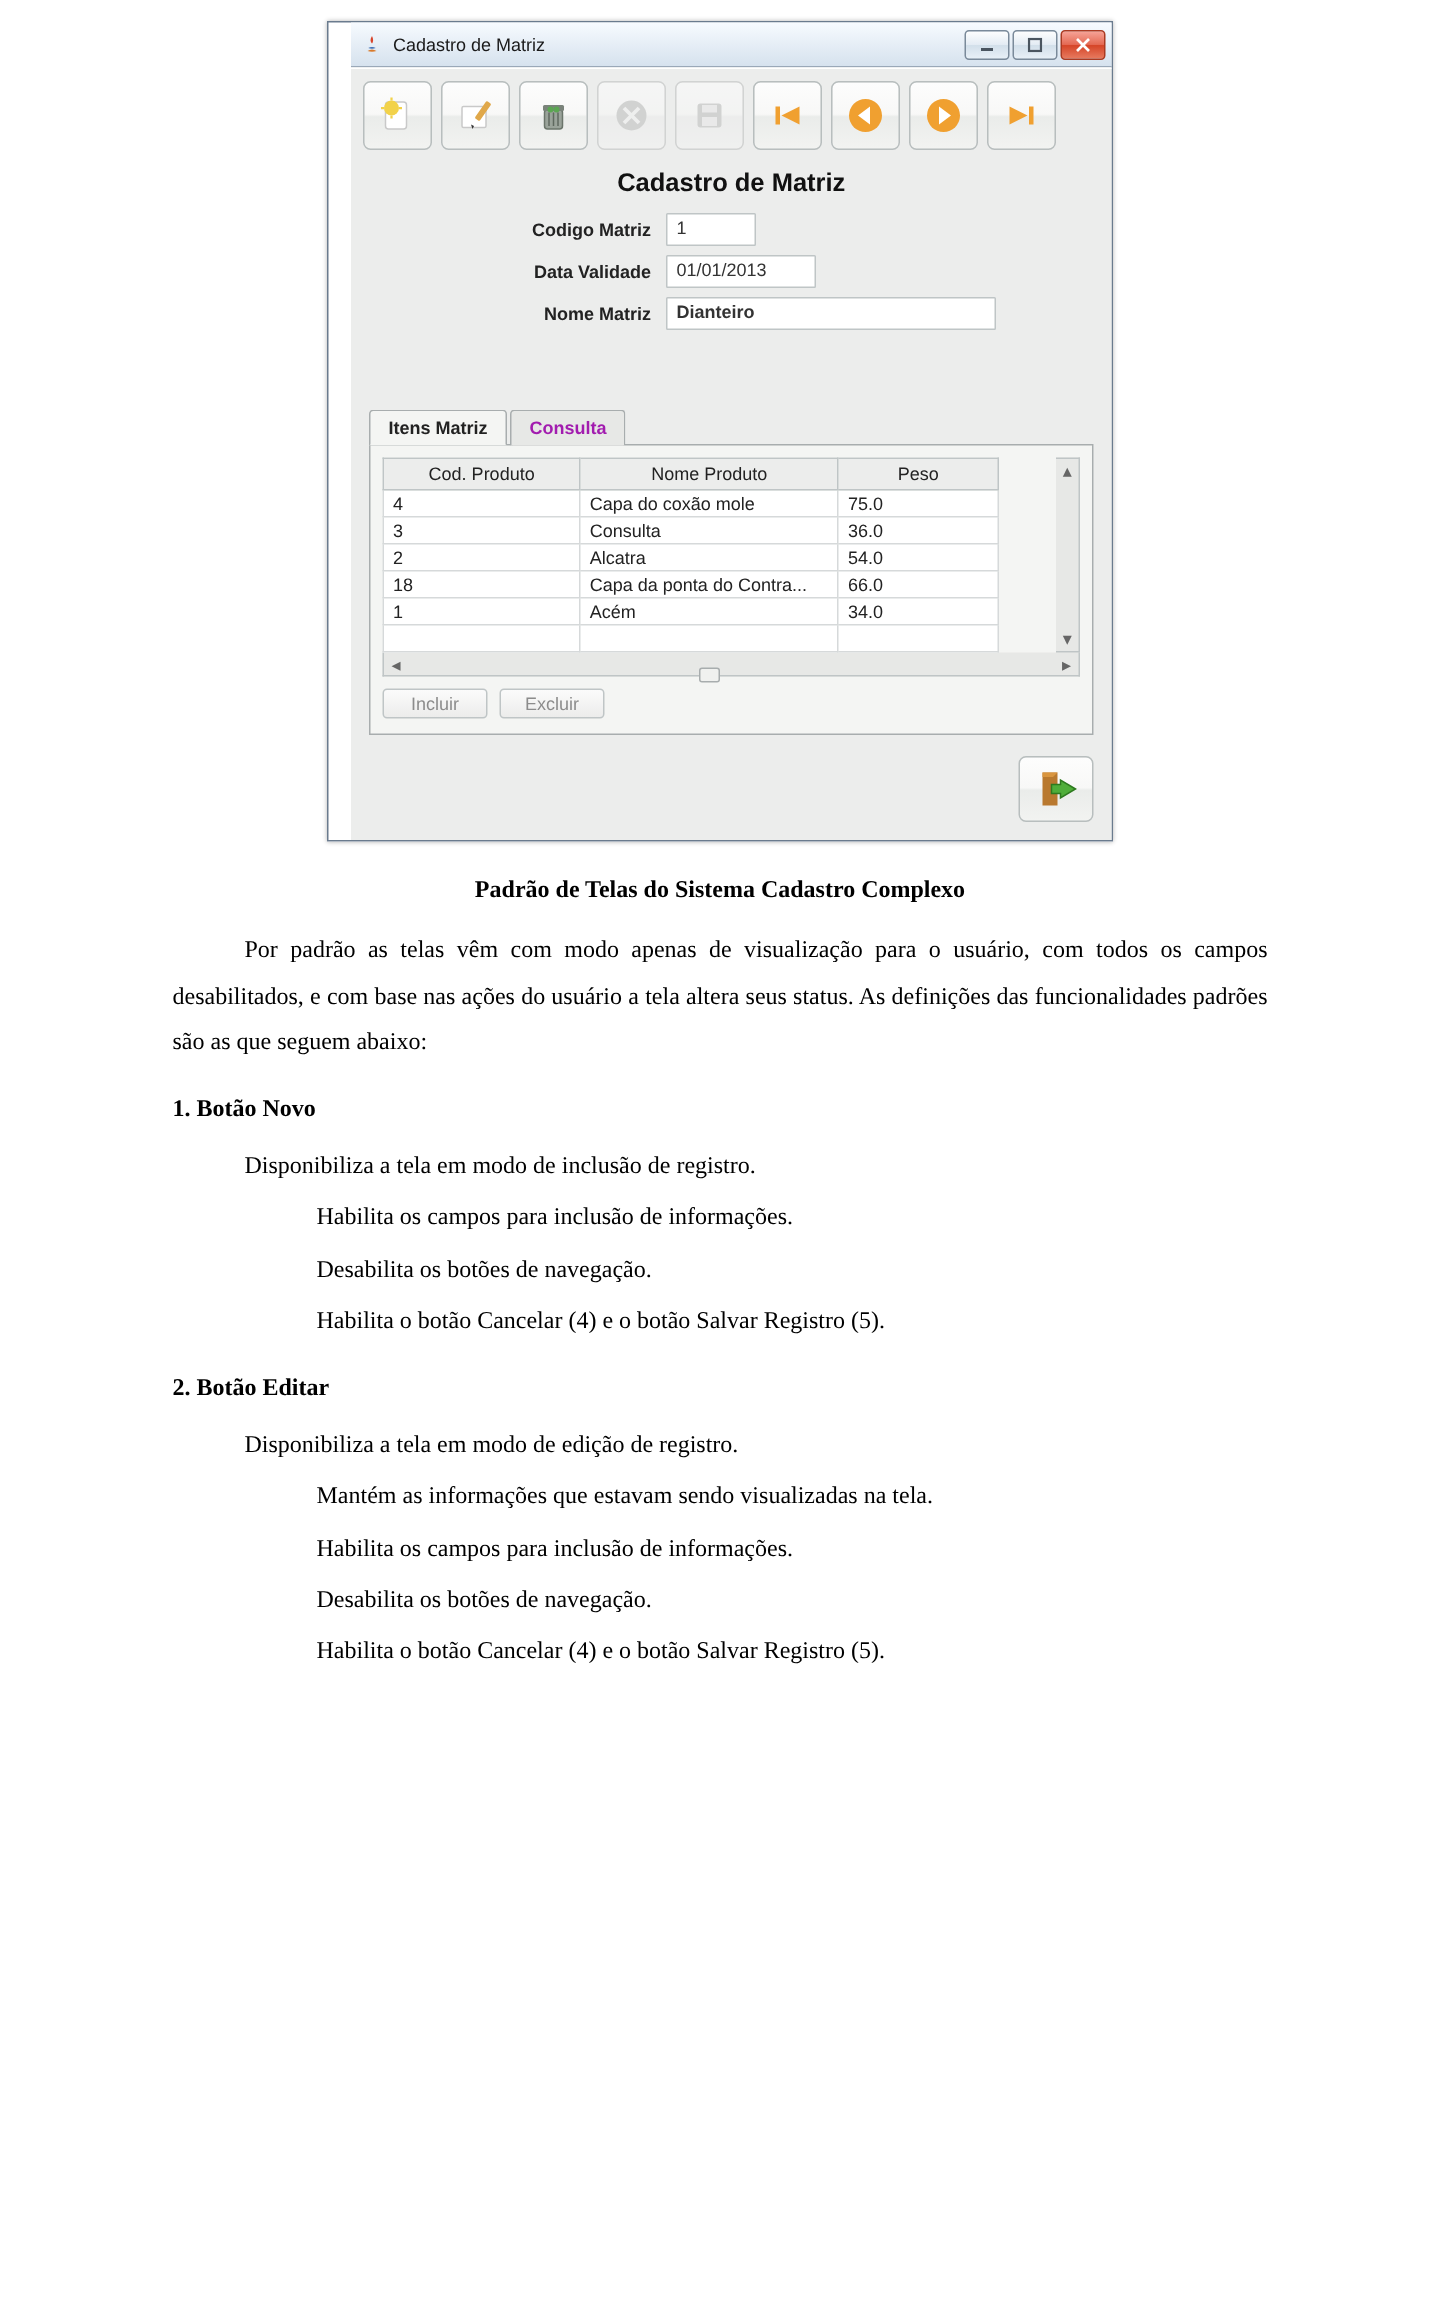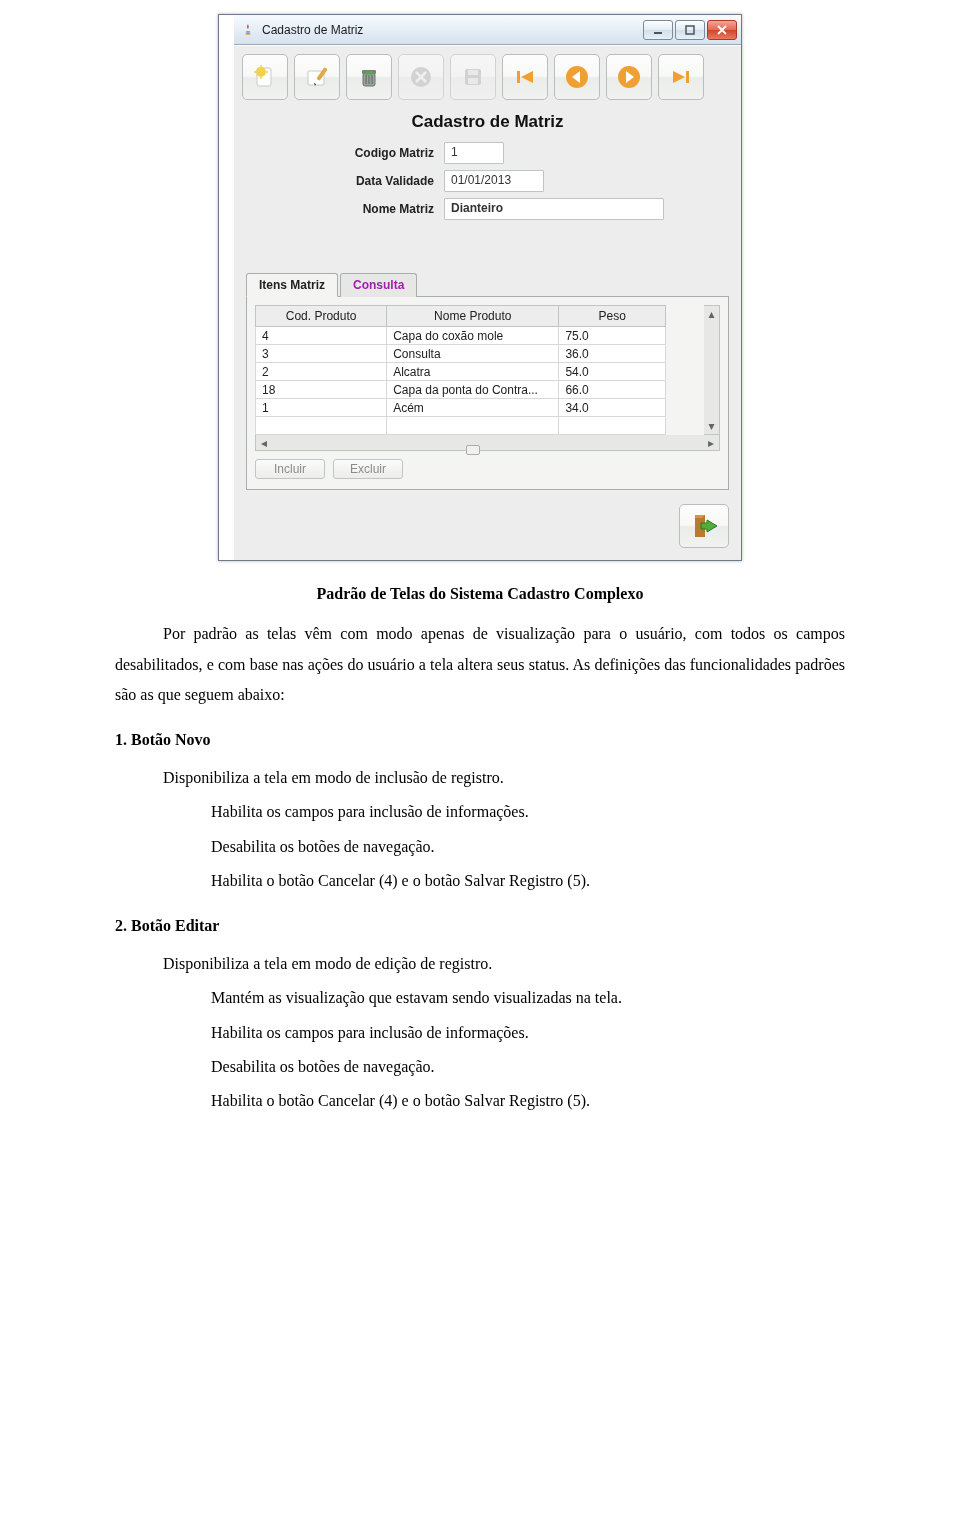--- a/index.html
+++ b/index.html
@@ -454,17 +454,17 @@
   <p class="first-indent">Por padrão as telas vêm com modo apenas de visualização para o usuário, com todos os campos desabilitados, e com base nas ações do usuário a tela altera seus status. As definições das funcionalidades padrões são as que seguem abaixo:</p>
 
   <div class="section-h">1. Botão Novo</div>
   <div class="sub">Disponibiliza a tela em modo de inclusão de registro.</div>
   <div class="subsub">Habilita os campos para inclusão de informações.</div>
   <div class="subsub">Desabilita os botões de navegação.</div>
   <div class="subsub">Habilita o botão Cancelar (4)  e o botão Salvar Registro (5).</div>
 
   <div class="section-h">2. Botão Editar</div>
   <div class="sub">Disponibiliza a tela em modo de edição de registro.</div>
-  <div class="subsub">Mantém as visualização que estavam sendo visualizadas na tela.</div>
+  <div class="subsub">Mantém as informações que estavam sendo visualizadas na tela.</div>
   <div class="subsub">Habilita os campos para inclusão de informações.</div>
   <div class="subsub">Desabilita os botões de navegação.</div>
   <div class="subsub">Habilita o botão Cancelar (4)  e o botão Salvar Registro (5).</div>
 </div>
 
 </body></html>

